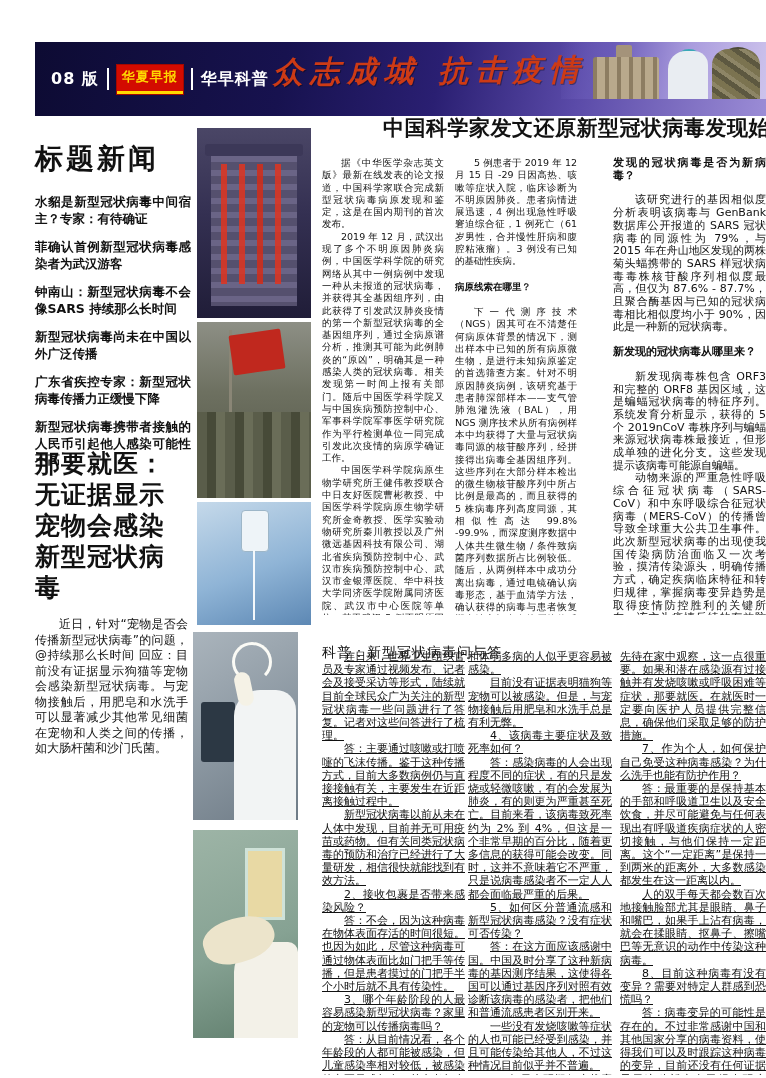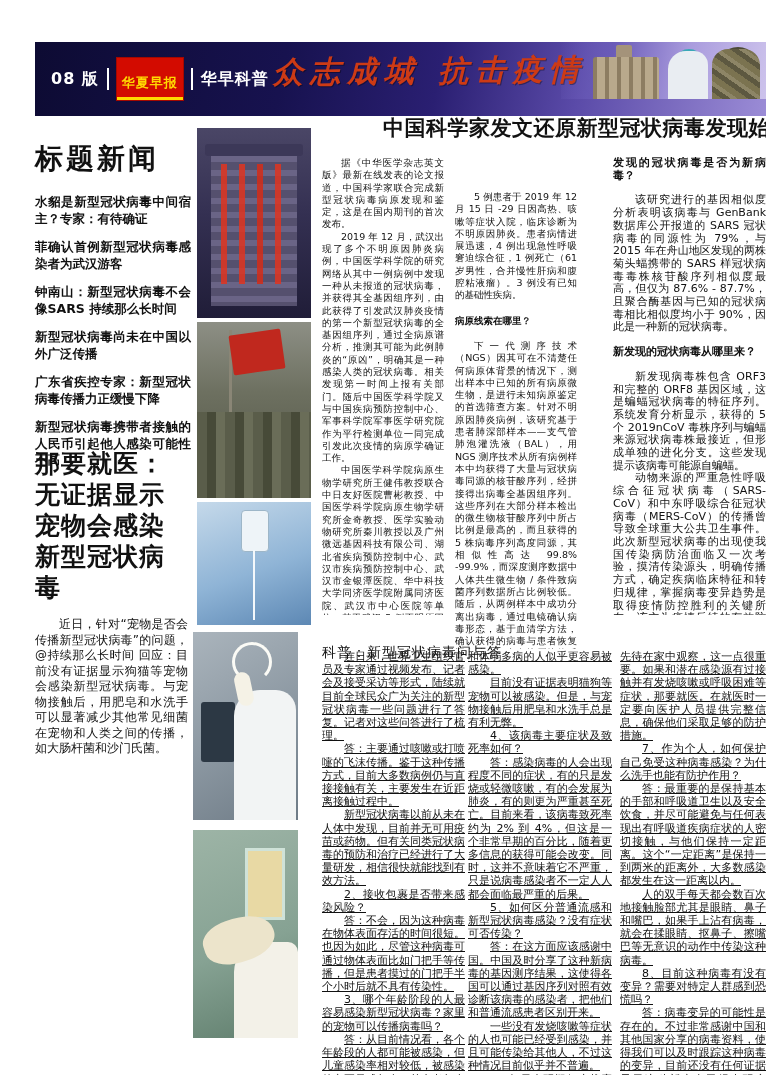--- a/index.html
+++ b/index.html
@@ -7,21 +7,21 @@
         font-family:"DejaVu Sans",sans-serif;color:#111;overflow:hidden;margin:0 auto;}
 
   
   .banner{position:absolute;left:35px;top:42px;width:731px;height:74px;
           background:linear-gradient(100deg,#0d0b33 0%,#17124f 34%,#2a1f72 55%,#5a4aa8 74%,#9b8cd6 100%);
           display:flex;align-items:center;overflow:hidden;}
   .banner-left{position:relative;z-index:3;display:flex;align-items:center;gap:8px;padding-left:16px;}
   .edition{color:#fff;font-size:16px;font-weight:700;letter-spacing:1px;white-space:nowrap;}
   .vdiv{width:2px;height:22px;background:#ffffff;}
   .masthead-chip{background:#d30b00;color:#ffd900;font-size:13px;font-weight:700;
-                 padding:16px 5px 5px 5px;letter-spacing:1px;white-space:nowrap;
+                 padding:3px 5px 5px 5px;letter-spacing:1px;white-space:nowrap;
                  box-shadow:0 0 0 1px #a50800;border-bottom:3px solid #ffd900;}
   .section{color:#fff;font-size:16px;font-weight:700;letter-spacing:1px;white-space:nowrap;}
   .slogan{position:absolute;left:238px;top:9px;z-index:2;
           font-family:"DejaVu Serif",serif;font-weight:700;font-style:italic;
           font-size:30px;letter-spacing:7px;color:#cd3a15;white-space:nowrap;
           text-shadow:1px 1px 0 rgba(0,0,0,.35);transform:rotate(-.5deg);}
   .banner-photo{position:absolute;right:0;top:0;width:205px;height:57px;z-index:1;
           background:linear-gradient(100deg,rgba(75,60,160,0) 0%,#6a5bb8 25%,#a99bdd 60%,#cdc3ec 100%);}
   .bp-building{position:absolute;left:32px;bottom:0;width:66px;height:42px;background:#b9a98c;
           border-radius:3px 3px 0 0;
@@ -74,21 +74,21 @@
   .ph5 .hands{position:absolute;left:10px;top:88px;width:72px;height:44px;background:#ece4cb;border-radius:40% 50% 45% 45%;transform:rotate(-18deg);}
   .ph5 .gown{position:absolute;right:0;bottom:0;width:64px;height:96px;background:#f3f1e8;border-radius:30px 10px 0 0;}
 
   
   .main-title{position:absolute;left:383px;top:114px;width:383px;
        font-size:21px;font-weight:700;letter-spacing:.5px;white-space:nowrap;}
   .acol{position:absolute;top:157px;overflow:hidden;text-align:justify;}
   .acol p{margin:0;text-indent:2em;}
   .acol .subhead{font-weight:700;text-indent:0;margin:13px 0 13px 0;}
   .c1{left:322px;width:122px;height:458px;font-size:9.5px;line-height:12.3px;}
-  .c2{left:455px;width:122px;height:458px;font-size:9.5px;line-height:12.3px;margin-top:34px;}
+  .c2{left:455px;width:122px;height:458px;font-size:9.5px;line-height:12.3px;}
   .c3{left:613px;width:153px;height:458px;font-size:11px;line-height:12.7px;}
   .c3 .subhead{margin:12px 0;}
 
   
   .qa-title{position:absolute;left:322px;top:644px;width:444px;
        font-size:14px;font-weight:400;letter-spacing:1px;white-space:nowrap;}
   .qcol{position:absolute;top:650px;height:425px;overflow:hidden;
        font-size:11px;line-height:13.2px;text-align:justify;text-decoration:underline;}
   .qcol p{margin:0;text-indent:2em;}
   .qcol p.cont{text-indent:0;}

